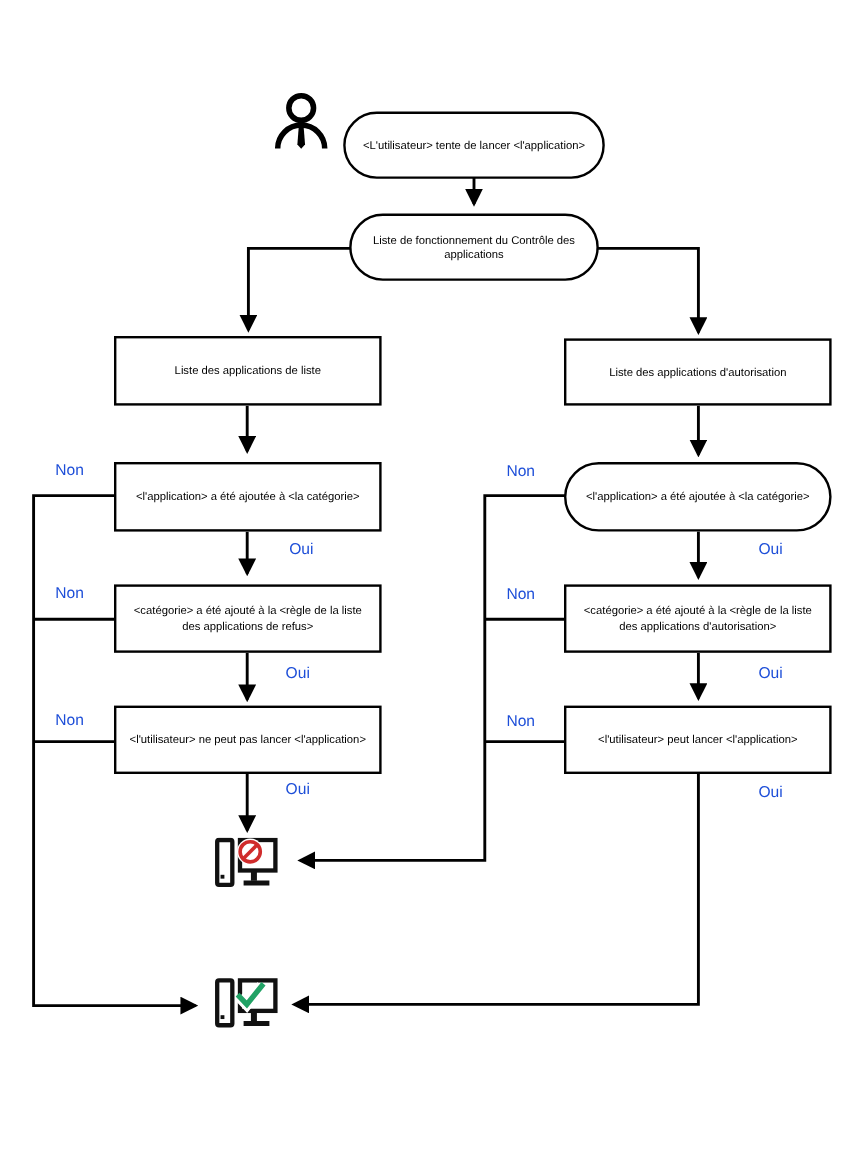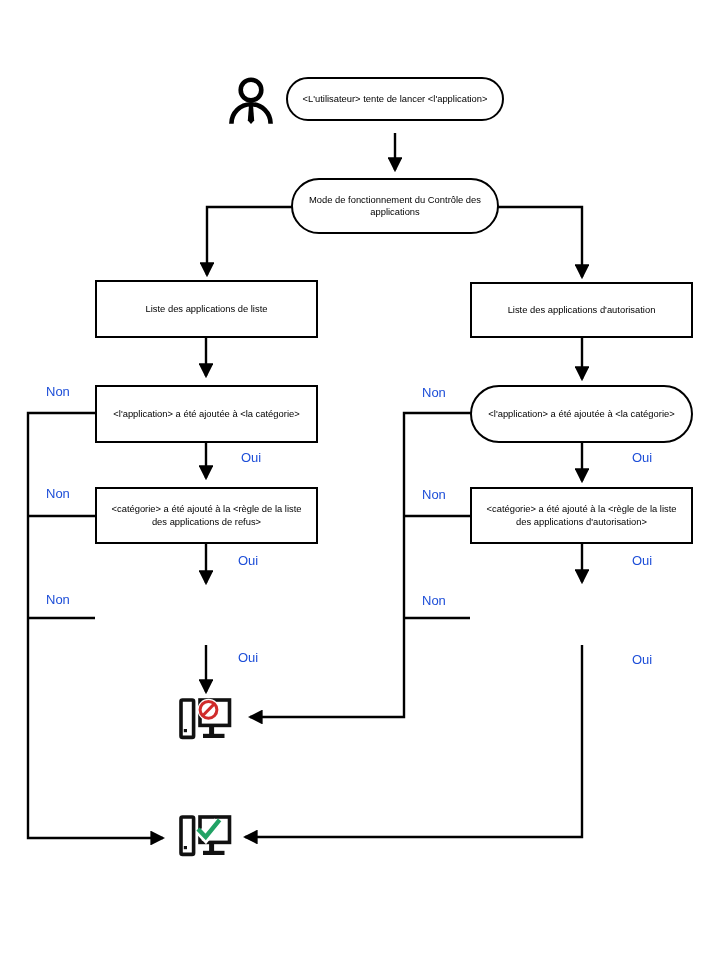--- a/index.html
+++ b/index.html
@@ -49,26 +49,26 @@
   </svg>
 
   <svg class="icon" style="left:228px;top:76px;" width="46" height="50" viewBox="0 0 46 50">
     <g fill="none" stroke="#000">
       <circle cx="23" cy="14" r="10.3" stroke-width="4.6"></circle>
       <path d="M 3.4 47.8 A 19.6 19.6 0 0 1 42.6 47.8" stroke-width="4.6"></path>
     </g>
     <path d="M 21.2 26.5 L 24.8 26.5 L 26.2 44.5 L 23 48 L 19.8 44.5 Z" fill="#000"></path>
   </svg>
 
-  <div class="node stadium" style="left:286px;top:77px;width:218px;height:44px;">
+  <div class="node stadium" style="left:286px;top:93px;width:218px;height:56px;">
     <span>&lt;L'utilisateur&gt; tente de lancer &lt;l'application&gt;</span>
   </div>
 
   <div class="node stadium" style="left:291px;top:178px;width:208px;height:56px;">
-    <span>Mode de fonctionnement du Contrôle des applications</span>
+    <span>Liste de fonctionnement du Contrôle des applications</span>
   </div>
 
   <div class="node" style="left:95px;top:280px;width:223px;height:58px;">
     <span>Liste des applications de liste</span>
   </div>
 
   <div class="node" style="left:470px;top:282px;width:223px;height:56px;">
     <span>Liste des applications d'autorisation</span>
   </div>
 
@@ -81,21 +81,27 @@
   </div>
 
   <div class="node" style="left:95px;top:487px;width:223px;height:57px;">
     <span>&lt;catégorie&gt; a été ajouté à la &lt;règle de la liste des applications de refus&gt;</span>
   </div>
 
   <div class="node" style="left:470px;top:487px;width:223px;height:57px;">
     <span>&lt;catégorie&gt; a été ajouté à la &lt;règle de la liste des applications d'autorisation&gt;</span>
   </div>
 
+  <div class="node" style="left:95px;top:588px;width:223px;height:57px;">
+    <span>&lt;l'utilisateur&gt; ne peut pas lancer &lt;l'application&gt;</span>
+  </div>
 
+  <div class="node" style="left:470px;top:588px;width:223px;height:57px;">
+    <span>&lt;l'utilisateur&gt; peut lancer &lt;l'application&gt;</span>
+  </div>
 
   <div class="lbl" style="left:46px;top:384px;">Non</div>
   <div class="lbl" style="left:46px;top:486px;">Non</div>
   <div class="lbl" style="left:46px;top:592px;">Non</div>
   <div class="lbl" style="left:422px;top:385px;">Non</div>
   <div class="lbl" style="left:422px;top:487px;">Non</div>
   <div class="lbl" style="left:422px;top:593px;">Non</div>
 
   <div class="lbl" style="left:241px;top:450px;">Oui</div>
   <div class="lbl" style="left:238px;top:553px;">Oui</div>

